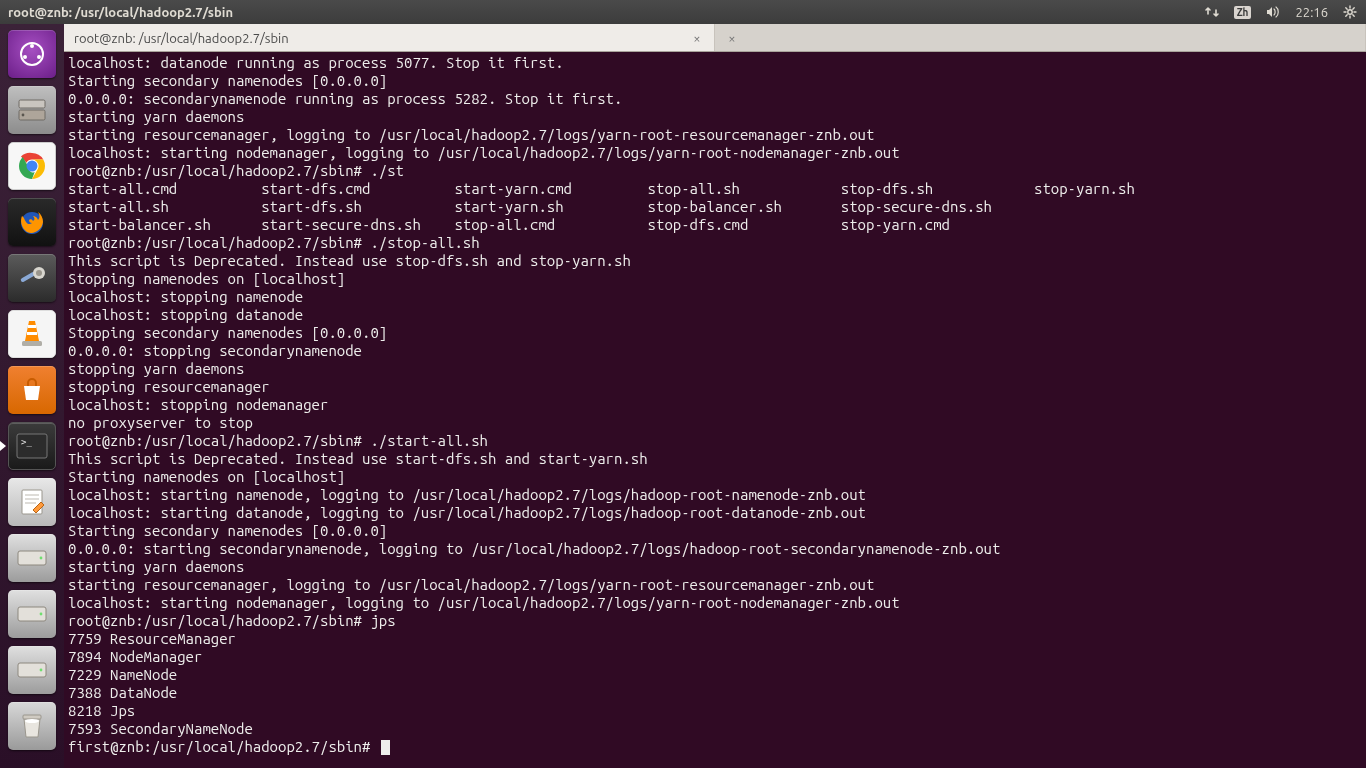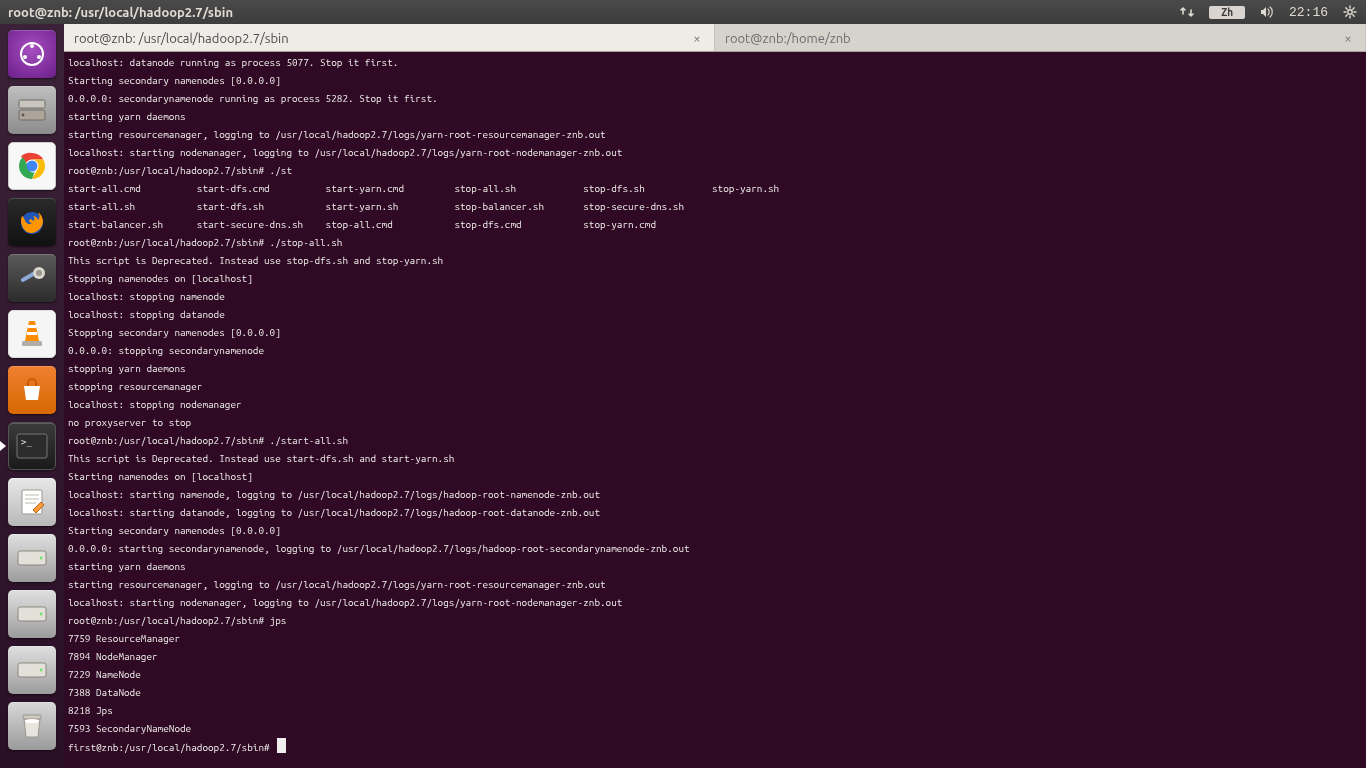--- a/index.html
+++ b/index.html
@@ -1,21 +1,21 @@
 <!DOCTYPE html>
 <html><head>
 <meta charset="utf-8">
 <style>
 * { margin:0; padding:0; box-sizing:border-box; }
 html,body { width:1366px; height:768px; overflow:hidden; font-family:"Ubuntu",Arial,sans-serif; background:#2c001e; }
 .top-panel{position:absolute;top:0;left:0;right:0;height:24px;background:linear-gradient(to bottom,#4a4a4a,#3c3c3c);color:#dfdbd2;display:flex;align-items:center;font-size:13px;font-weight:bold;padding:0 8px;}
 .top-panel .title{flex:1;}
 .top-panel .tray{display:flex;align-items:center;gap:14px;}
 .tray-icon{width:16px;height:16px;display:inline-flex;align-items:center;justify-content:center;color:#dfdbd2;}
-.ime-box{background:#d9d4cf;color:#3a3a3a;font-size:10px;font-weight:bold;border-radius:2px;padding:1px 12px;}
+.ime-box{background:#d9d4cf;color:#3a3a3a;font-size:10px;font-weight:bold;border-radius:2px;padding:1px 3px;}
 .launcher{position:absolute;top:24px;left:0;width:64px;bottom:0;background:linear-gradient(to bottom,#3b2238,#2a0f27);display:flex;flex-direction:column;align-items:center;padding-top:4px;gap:4px;}
 .l-item{width:52px;height:52px;border-radius:6px;display:flex;align-items:center;justify-content:center;position:relative;cursor:pointer;}
 .l-item .tile{width:48px;height:48px;border-radius:5px;display:flex;align-items:center;justify-content:center;box-shadow:inset 0 1px 0 rgba(255,255,255,.18),0 1px 2px rgba(0,0,0,.55);}
 .l-item.active::before{content:"";position:absolute;left:-6px;top:50%;transform:translateY(-50%);width:0;height:0;border-top:5px solid transparent;border-bottom:5px solid transparent;border-left:6px solid #fff;}
 .dash .tile{background:radial-gradient(circle at 50% 40%,#a64fc2,#6b1e88);}
 .files .tile{background:linear-gradient(#bfbfbf,#8c8c8c);}
 .chrome .tile{background:#f7f7f7;border:1px solid #ccc;}
 .firefox .tile{background:linear-gradient(#2a2a2a,#111);}
 .tools .tile{background:linear-gradient(#5b5b5b,#2b2b2b);}
 .vlc .tile{background:#f5f5f5;border:1px solid #ddd;}
@@ -23,21 +23,21 @@
 .term .tile{background:linear-gradient(#3b3b3b,#1a1a1a);border:1px solid #555;}
 .gedit .tile{background:linear-gradient(#e8e8e8,#b8b8b8);}
 .disk .tile{background:linear-gradient(#e0e0e0,#9c9c9c);}
 .trash .tile{background:linear-gradient(#d8d8d8,#9a9a9a);}
 .content{position:absolute;top:24px;left:64px;right:0;bottom:0;background:#300a24;display:flex;flex-direction:column;}
 .tabs{height:28px;background:#dedad6;display:flex;align-items:stretch;border-bottom:1px solid #a9a39b;}
 .tab{flex:1;display:flex;align-items:center;padding:0 10px;font-size:13px;color:#4a4a4a;background:#efece8;border-right:1px solid #c8c3bc;position:relative;cursor:pointer;}
 .tab.inactive{background:#d6d2cc;color:#6c6c6c;}
 .tab .tab-title{flex:1;white-space:nowrap;overflow:hidden;text-overflow:ellipsis;}
 .tab .close{width:14px;height:14px;color:#7a7a7a;display:flex;align-items:center;justify-content:center;font-size:13px;cursor:pointer;}
-.terminal-body{flex:1;background:#300a24;color:#eeeeec;font-family:"Ubuntu Mono","DejaVu Sans Mono",monospace;font-size:10px;line-height:18px;padding:2px 4px;white-space:pre;overflow:hidden;position:relative;}
+.terminal-body{flex:1;background:#300a24;color:#eeeeec;font-family:"Ubuntu Mono","DejaVu Sans Mono",monospace;font-size:15px;line-height:18px;padding:2px 4px;white-space:pre;overflow:hidden;position:relative;}
 .cursor{display:inline-block;width:9px;height:15px;background:#eeeeec;vertical-align:text-bottom;margin-left:2px;}
 svg{display:block;}
 </style>
 </head>
 <body>
 
 <div class="top-panel">
   <span class="title">root@znb: /usr/local/hadoop2.7/sbin</span>
   <div class="tray">
     <span class="tray-icon">
@@ -45,21 +45,21 @@
           <path d="M4 10 L4 4 M4 4 L2 6 M4 4 L6 6 M12 6 L12 12 M12 12 L10 10 M12 12 L14 10" stroke="#dfdbd2" stroke-width="1.6" fill="none" stroke-linecap="round"></path>
         </svg>
     </span>
     <span class="ime-box">Zh</span>
     <span class="tray-icon">
       <svg width="16" height="16" viewBox="0 0 16 16">
           <path d="M2 6h2l3-3v10l-3-3H2z" fill="#dfdbd2"></path>
           <path d="M9 5c1.5 1 1.5 5 0 6 M11 3c3 2 3 8 0 10" stroke="#dfdbd2" stroke-width="1.2" fill="none" stroke-linecap="round"></path>
         </svg>
     </span>
-    <span style="font-weight:normal;font-family:Liberation Mono, monospace;">22:16</span>
+    <span style="font-weight:normal;">22:16</span>
     <span class="tray-icon">
       <svg width="16" height="16" viewBox="0 0 16 16">
           <circle cx="8" cy="8" r="2.2" fill="none" stroke="#dfdbd2" stroke-width="1.4"></circle>
           <path d="M8 2v2M8 12v2M2 8h2M12 8h2M3.8 3.8l1.4 1.4M10.8 10.8l1.4 1.4M3.8 12.2l1.4-1.4M10.8 5.2l1.4-1.4" stroke="#dfdbd2" stroke-width="1.4" stroke-linecap="round"></path>
         </svg>
     </span>
   </div>
 </div>
 
 <div class="launcher">
@@ -183,21 +183,20 @@
     </div>
 </div>
 
 <div class="content">
   <div class="tabs">
     <div class="tab">
       <span class="tab-title">root@znb: /usr/local/hadoop2.7/sbin</span>
       <span class="close">×</span>
     </div>
     <div class="tab inactive">
-      <span class="tab-title">root@znb:/home/znb</span>
       <span class="close">×</span>
     </div>
   </div>
   <div class="terminal-body" id="term-body">localhost: datanode running as process 5077. Stop it first.
 Starting secondary namenodes [0.0.0.0]
 0.0.0.0: secondarynamenode running as process 5282. Stop it first.
 starting yarn daemons
 starting resourcemanager, logging to /usr/local/hadoop2.7/logs/yarn-root-resourcemanager-znb.out
 localhost: starting nodemanager, logging to /usr/local/hadoop2.7/logs/yarn-root-nodemanager-znb.out
 root@znb:/usr/local/hadoop2.7/sbin# ./st

